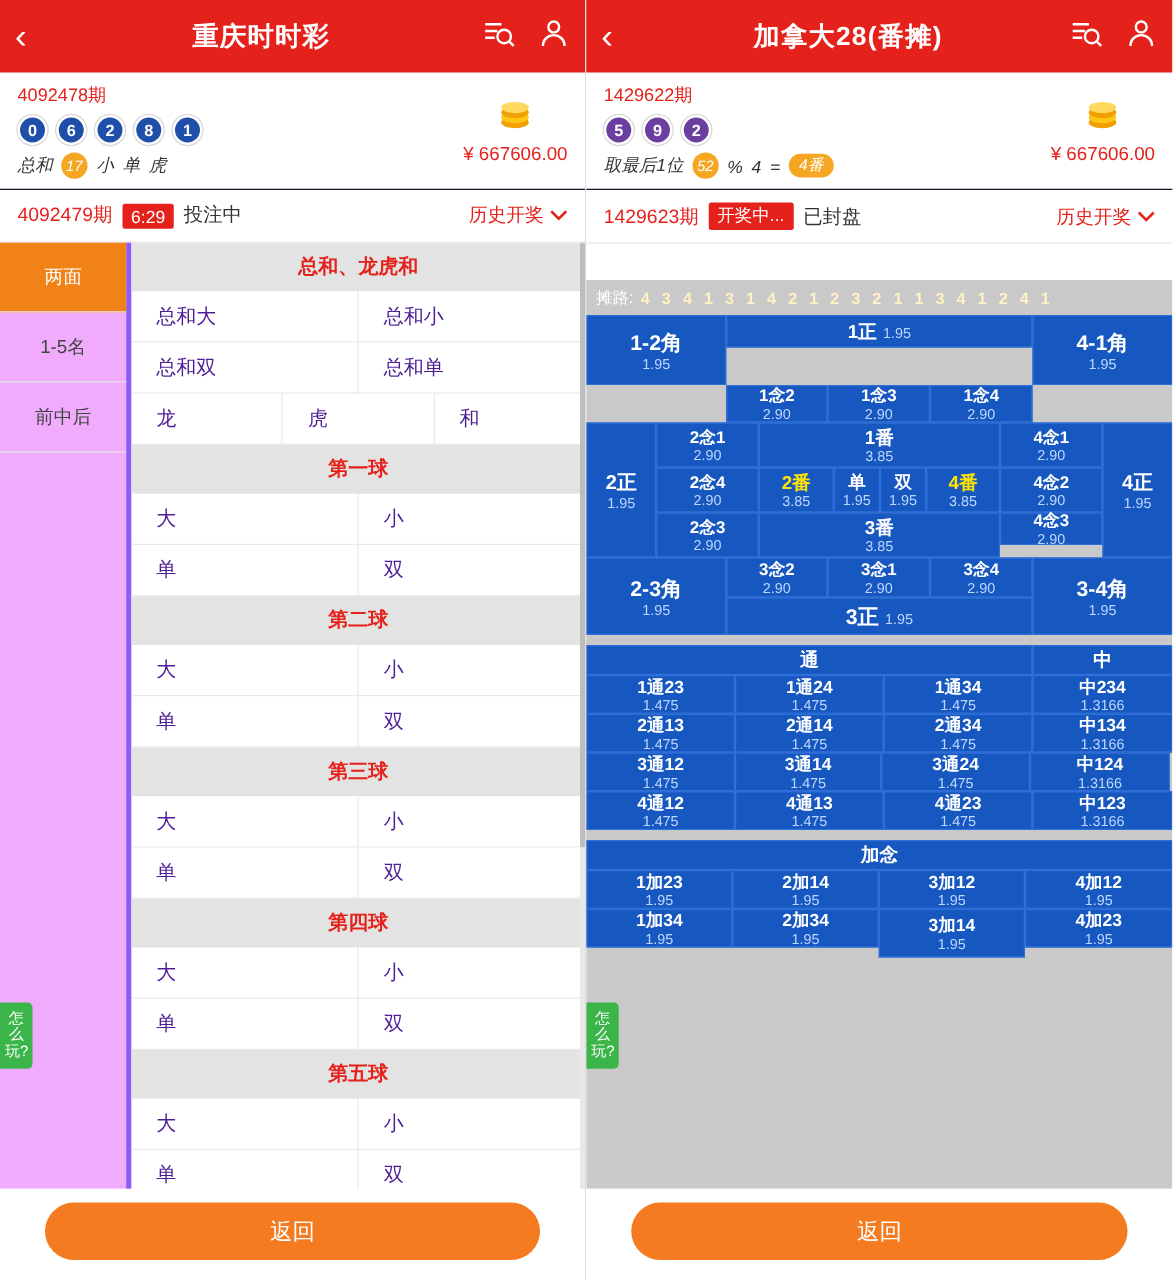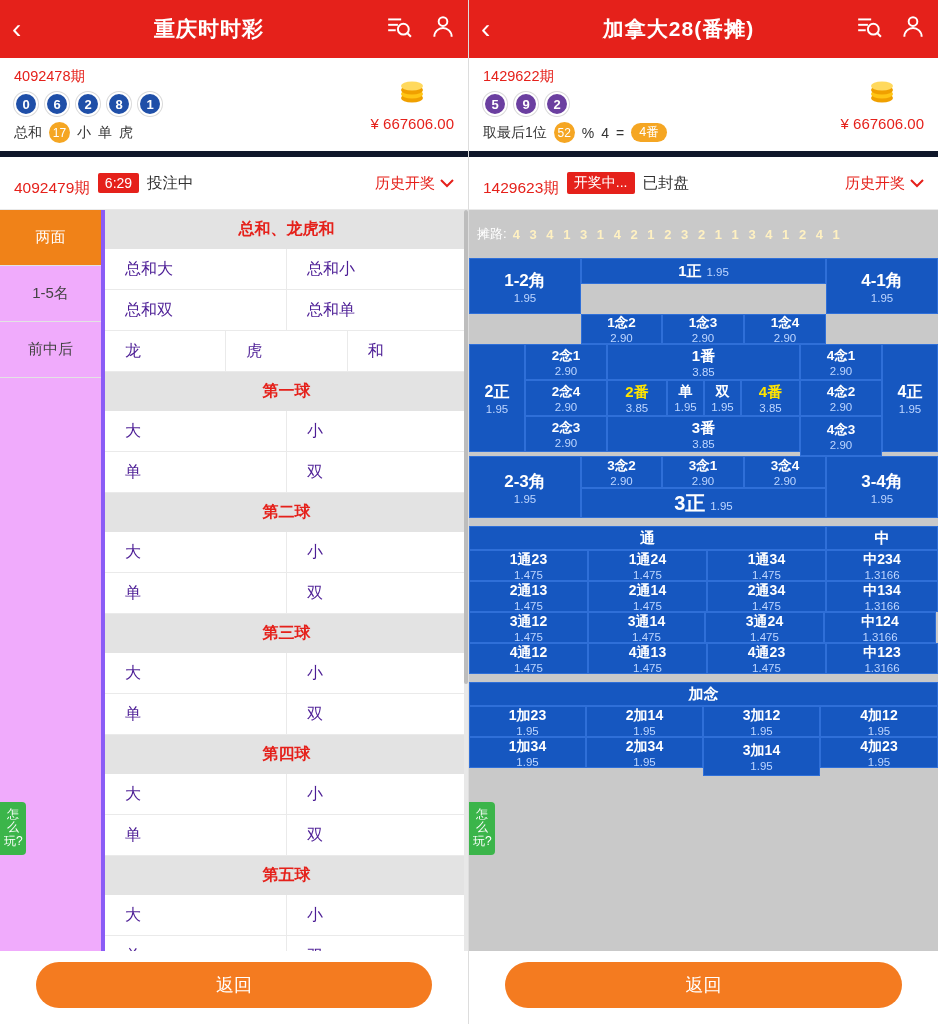--- a/index.html
+++ b/index.html
@@ -19,52 +19,52 @@
     display: flex; align-items: center; padding: 0 12px; flex: none;
   }
   .hdr .back { font-size: 28px; font-weight: 300; width: 40px; cursor: pointer; }
   .hdr .title { flex: 1; text-align: center; font-size: 21px; font-weight: bold; letter-spacing: 1px; }
   .hdr .icons { display: flex; align-items: center; gap: 18px; width: 90px; justify-content: flex-end; }
   .ic { width: 26px; height: 26px; }
 
   
   .issue {
     display: flex; align-items: center; justify-content: space-between;
-    padding: 9px 14px 8px 14px; border-bottom: 6px solid #0f172a; flex: none;
+    padding: 9px 14px 8px 14px; border-bottom: 1px solid #0f172a; flex: none;
   }
   .issue-left { display: flex; flex-direction: column; gap: 6px; }
   .issue-no { color: #e5211b; font-size: 14.5px; }
   .balls { display: flex; gap: 7px; align-items: center; }
   .ball {
     width: 24px; height: 24px; border-radius: 50%;
     color: #fff; font-size: 13px; font-weight: bold;
     display: flex; align-items: center; justify-content: center;
     border: 2px solid #fff; box-shadow: 0 0 0 1px rgba(0,0,0,.15);
   }
-  .sumline { display: flex; align-items: center; gap: 7px; font-size: 14px; color: #333; }
+  .sumline { display: flex; align-items: center; gap: 7px; font-size: 14px; color: #333; font-style: italic; }
   .sum-badge {
     background: #f5a623; color: #fff; border-radius: 50%;
     width: 21px; height: 21px; font-size: 12px;
     display: inline-flex; align-items: center; justify-content: center;
   }
   .tag-orange {
     background: #f5a623; color: #fff; border-radius: 10px;
     padding: 1px 8px; font-size: 12.5px;
   }
   .issue-right { text-align: center; }
   .coins { font-size: 26px; line-height: 1; }
   .bal { color: #e5211b; font-size: 15px; margin-top: 6px; }
 
   
   .status {
     display: flex; align-items: center; gap: 8px;
     padding: 10px 14px; border-bottom: 1px solid #e9e9e9; flex: none;
     font-size: 15.5px;
   }
-  .status .no { color: #e5211b; margin-top: 11px; }
+  .status .no { color: #e5211b; }
   .chip-red { background: #e5211b; color: #fff; padding: 2px 7px; font-size: 14px; border-radius: 2px; }
   .status .state { color: #333; }
   .status .hist { margin-left: auto; color: #e5211b; font-size: 15px; display: flex; align-items: center; gap: 5px; cursor: pointer; }
 
   
   .body { flex: 1; display: flex; overflow: hidden; position: relative; }
   .leftnav { width: 105px; flex: none; background: #f0abfc; border-right: 4px solid #8b5cf6; }
   .navitem {
     height: 56px; display: flex; align-items: center; justify-content: center;
     font-size: 15px; color: #444; border-bottom: 1px solid #e3e3e3; cursor: pointer;
@@ -86,21 +86,21 @@
 
   
   .scrollbar {
     position: absolute; right: 0; top: 0; width: 4px; background: #e8e8e8; height: 100%;
   }
   .scrollbar i { position: absolute; left: 0; top: 0; width: 4px; height: 64%; background: #bdbdbd; border-radius: 2px; display: block; }
 
   
   .roadrow {
     display: flex; align-items: center; gap: 6px;
-    background: #c9c9c9; padding: 15px 8px; font-size: 13px; color: #fff; flex: none;
+    background: #c9c9c9; padding: 5px 8px; font-size: 13px; color: #fff; flex: none; margin-top: 29px;
   }
   .roadrow .lbl { color: #fff; }
   .roadrow .nums { color: #fff1c2; letter-spacing: 3px; font-weight: bold; }
   .board { flex: 1; background: #c9c9c9; overflow: hidden; padding: 0; position: relative; }
   .bgrid { display: flex; flex-wrap: wrap; }
   .bx {
     background: #1657c0; color: #fff; border: 1px solid #2f6fd8;
     display: flex; flex-direction: column; align-items: center; justify-content: center;
     cursor: pointer; text-align: center;
   }
@@ -446,21 +446,21 @@
               </div>
               <div class="bgrid">
                 <div class="bx" style="width:82px;height:36px">
                   <span class="t" style="font-size:13.5px">2念3</span>
                   <span class="o">2.90</span>
                 </div>
                 <div class="bx" style="width:193px;height:36px">
                   <span class="t" style="font-size:15px">3番</span>
                   <span class="o">3.85</span>
                 </div>
-                <div class="bx" style="width:82px;height:40px">
+                <div class="bx" style="width:82px;height:26px">
                   <span class="t" style="font-size:13.5px">4念3</span>
                   <span class="o">2.90</span>
                 </div>
               </div>
             </div>
             <div class="bx" style="width:56px;height:108px">
               <span class="t" style="font-size:16px">4正</span>
               <span class="o">1.95</span>
             </div>
           </div>
@@ -480,21 +480,21 @@
                   <span class="t" style="font-size:13.5px">3念1</span>
                   <span class="o">2.90</span>
                 </div>
                 <div class="bx" style="width:82px;height:32px">
                   <span class="t" style="font-size:13.5px">3念4</span>
                   <span class="o">2.90</span>
                 </div>
               </div>
               <div class="bx" style="width:245px;height:30px">
                 <span class="inline">
-                  <span class="t" style="font-size:20px">3正</span>
+                  <span class="t" style="font-size:17px">3正</span>
                   <span class="o">1.95</span>
                 </span>
               </div>
             </div>
             <div class="bx" style="width:112px;height:62px">
               <span class="t" style="font-size:17px">3-4角</span>
               <span class="o">1.95</span>
             </div>
           </div>
         </div>

